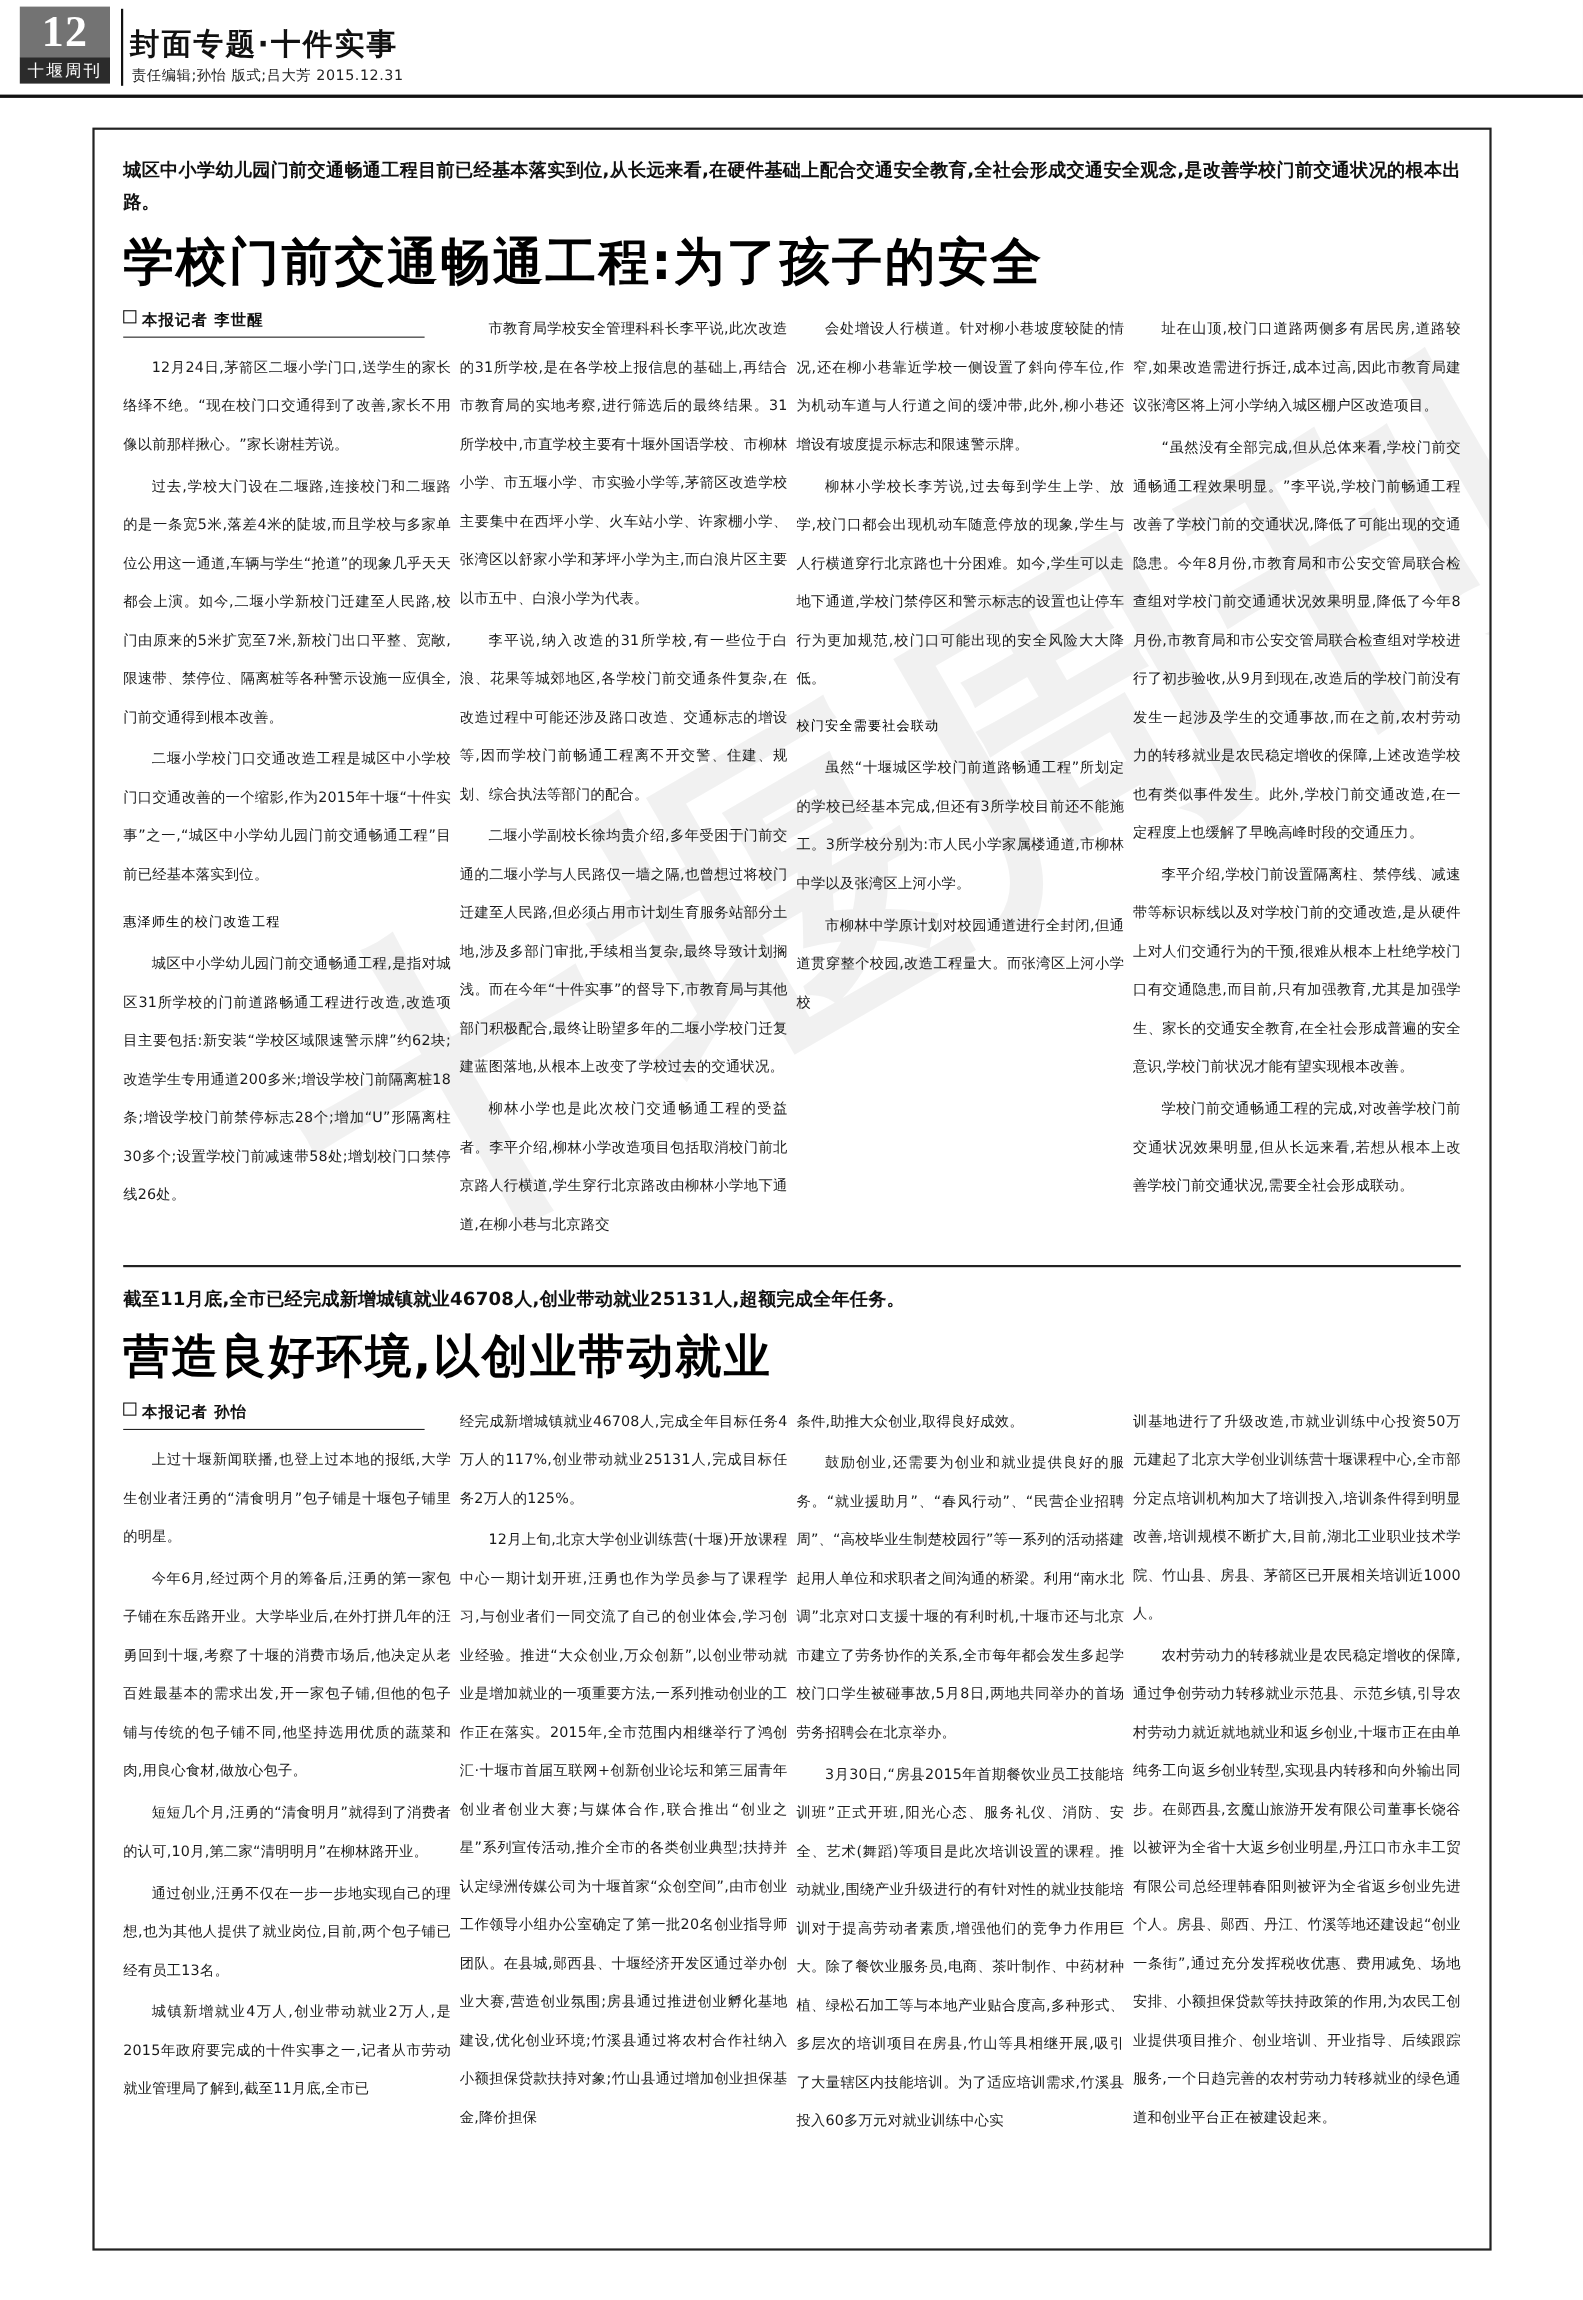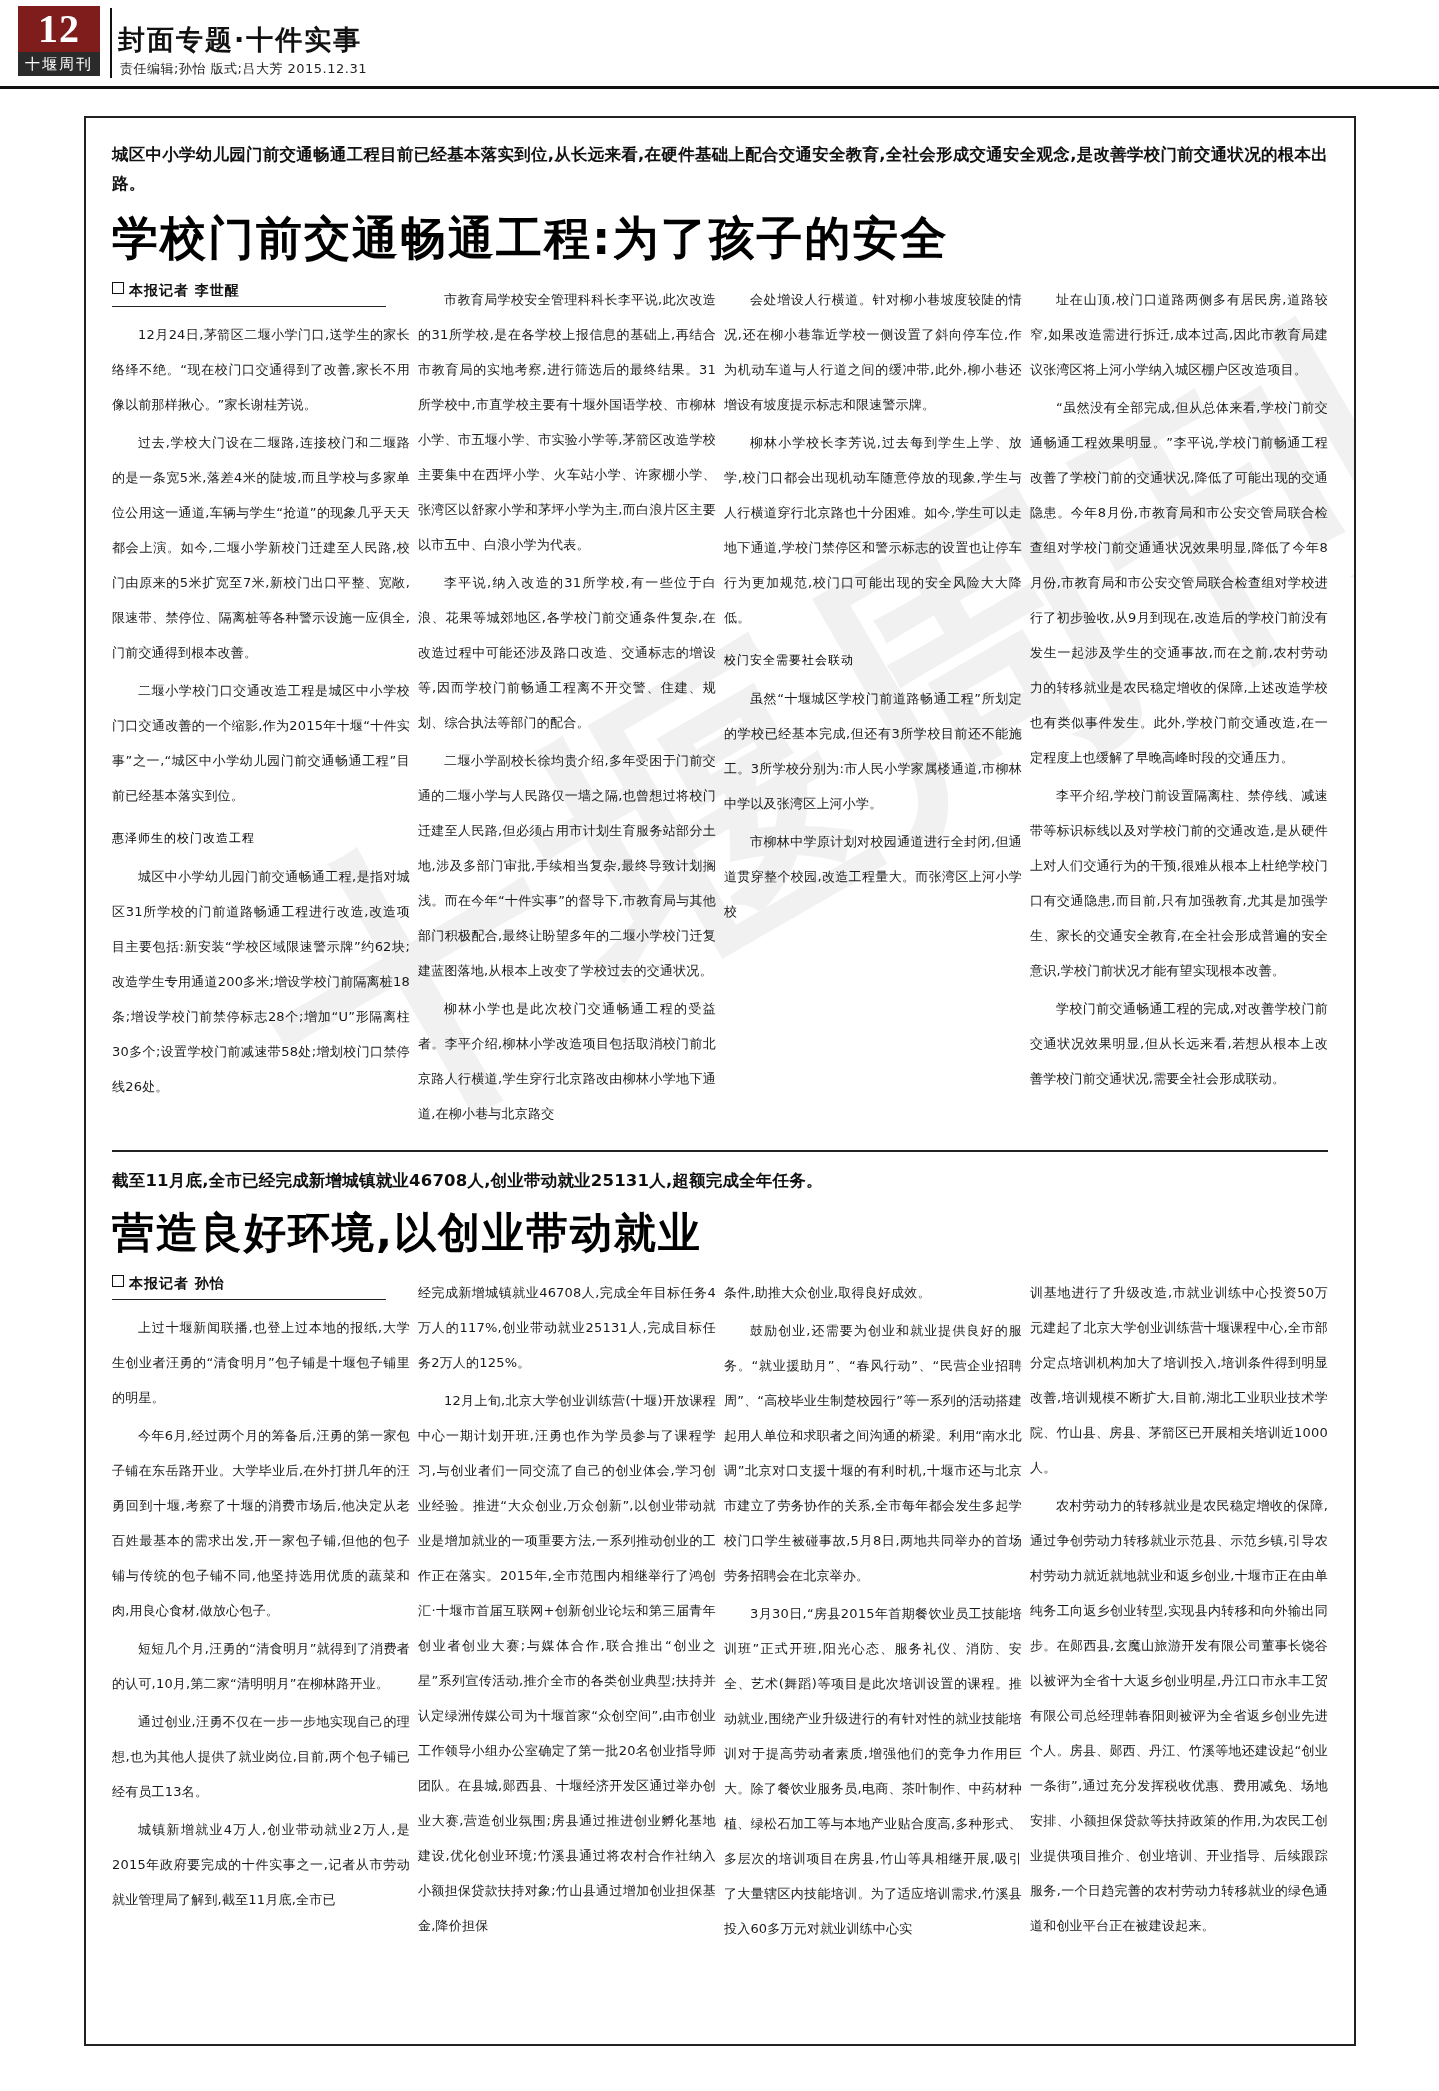--- a/index.html
+++ b/index.html
@@ -25,21 +25,21 @@
     padding: 0;
   }
   .folio-box {
     position: absolute;
     left: 18px;
     top: 6px;
     width: 82px;
     text-align: center;
   }
   .folio-num {
-    background: #7f1d1d;
+    background: #737373;
     color: #ffffff;
     font-family: "Liberation Serif", serif;
     font-size: 40px;
     font-weight: bold;
     line-height: 46px;
     height: 46px;
     letter-spacing: 1px;
   }
   .folio-sub {
     background: #2b2b2b;

